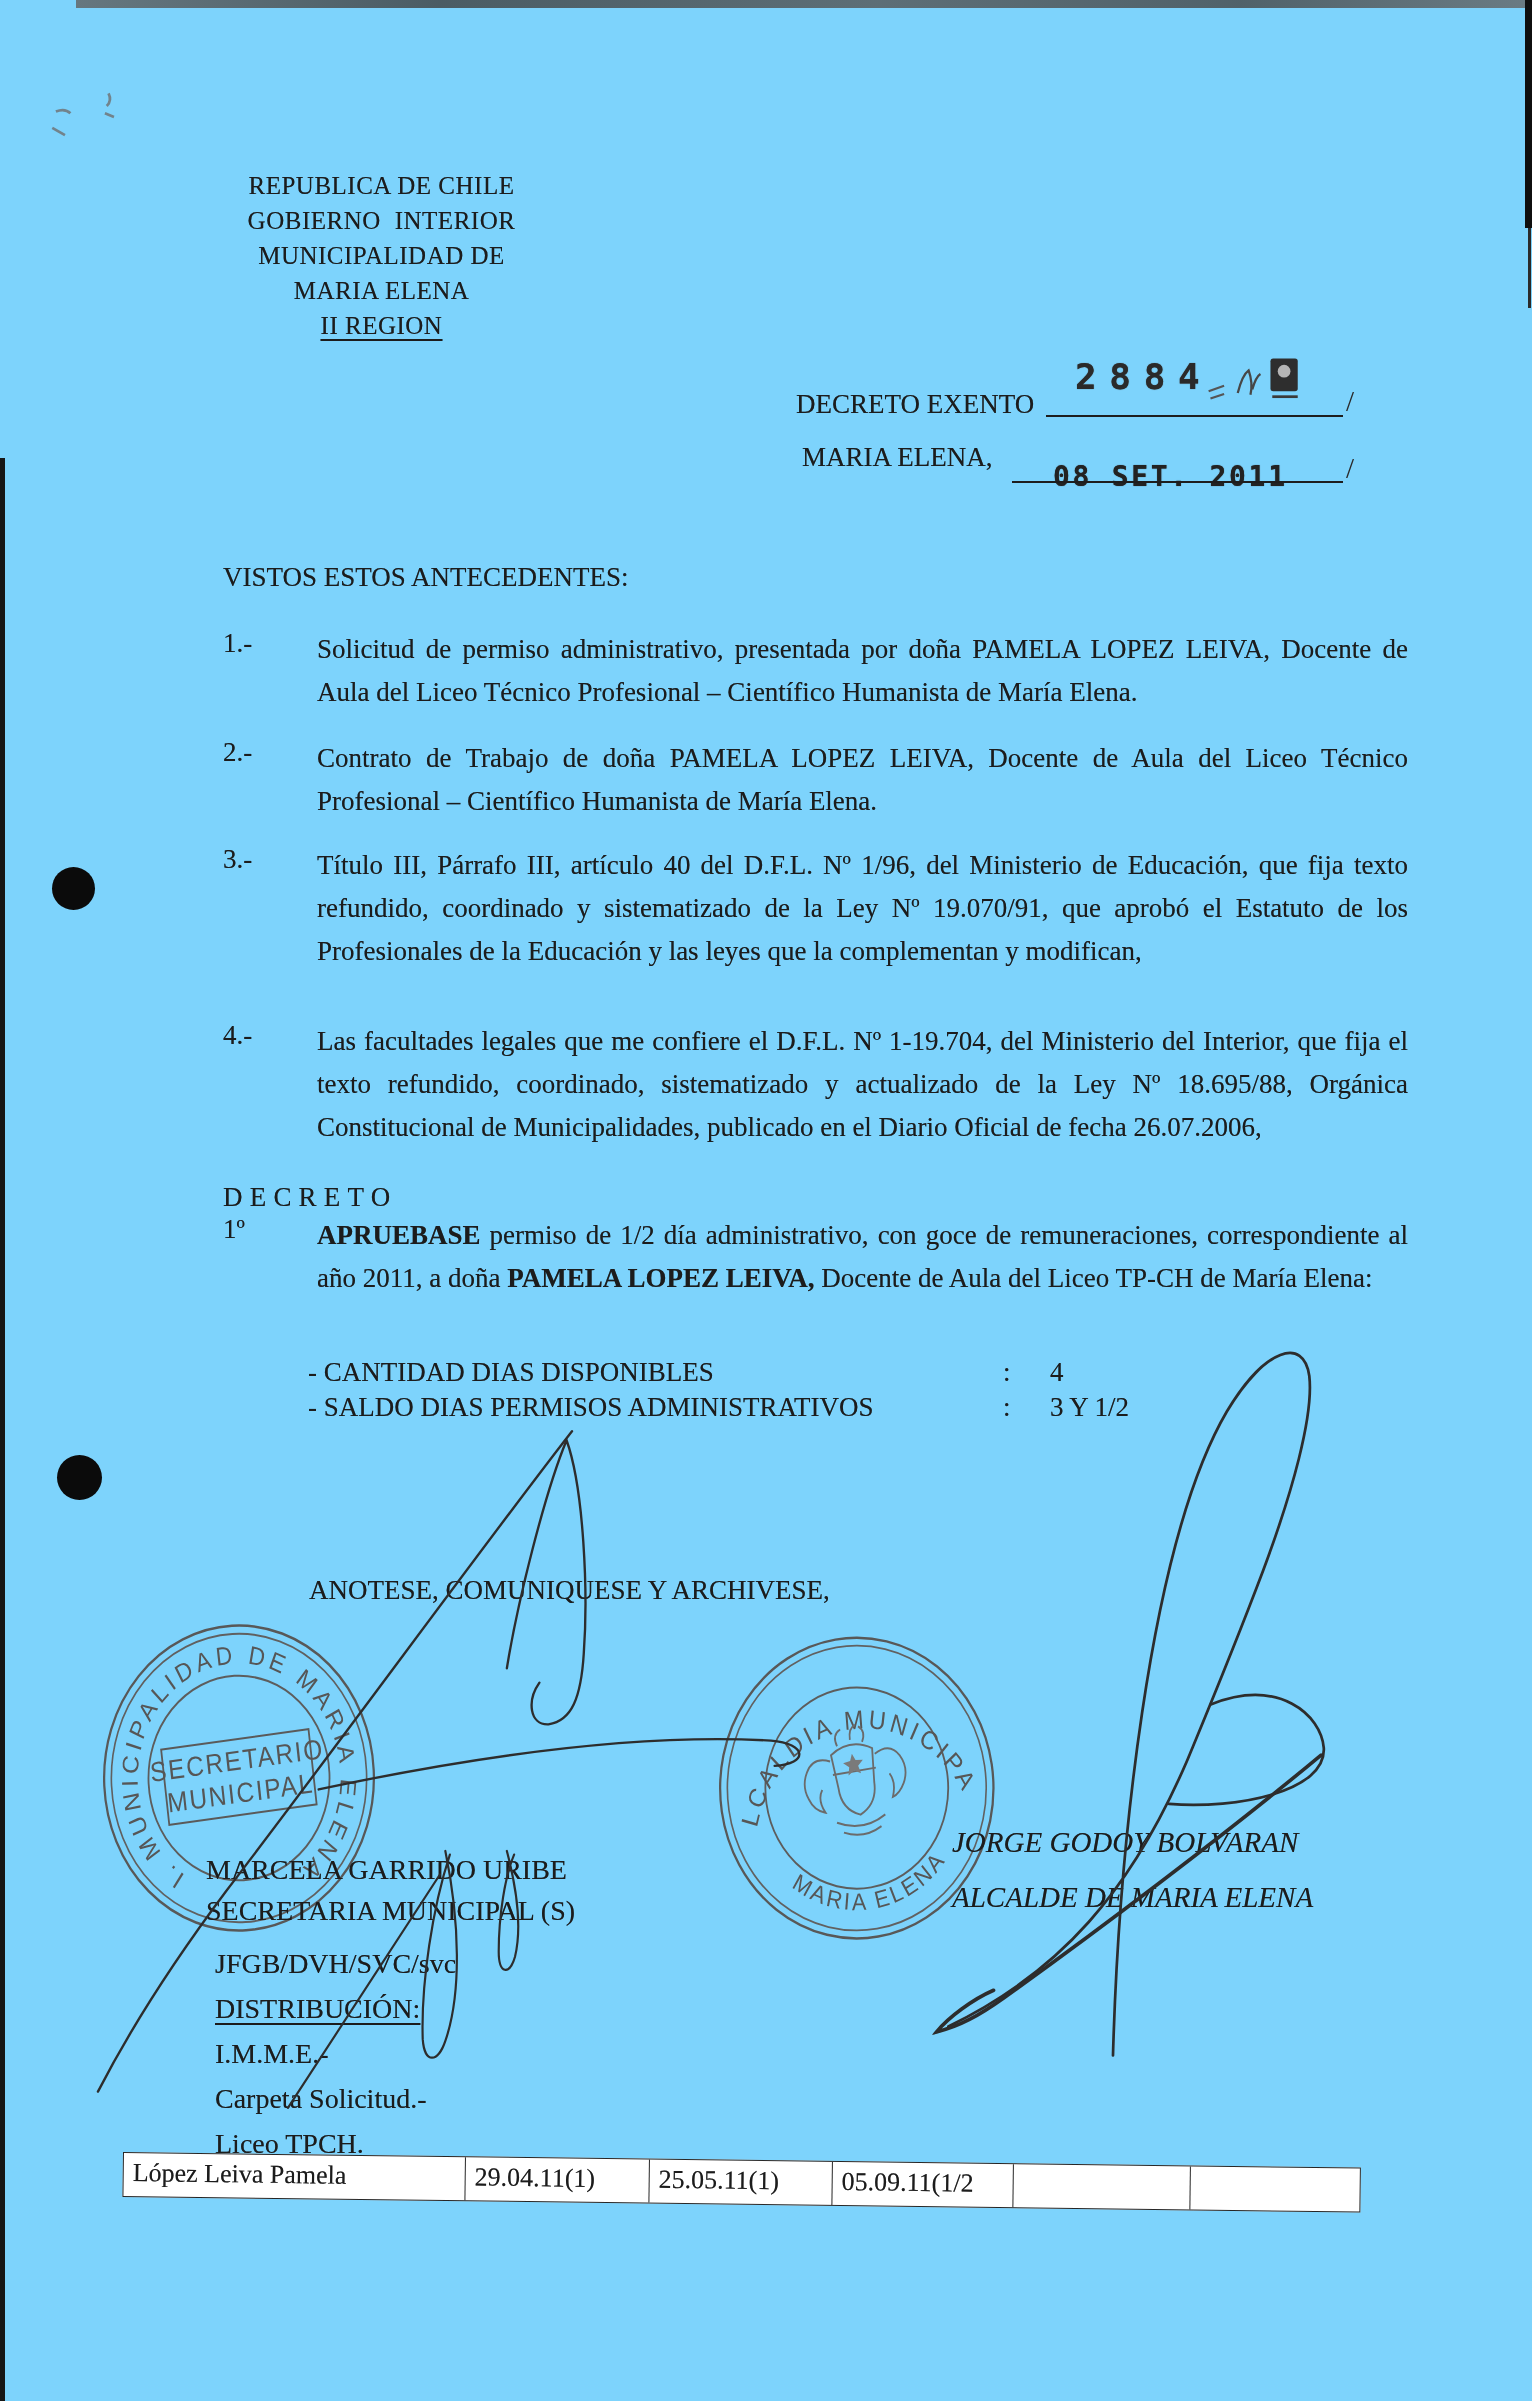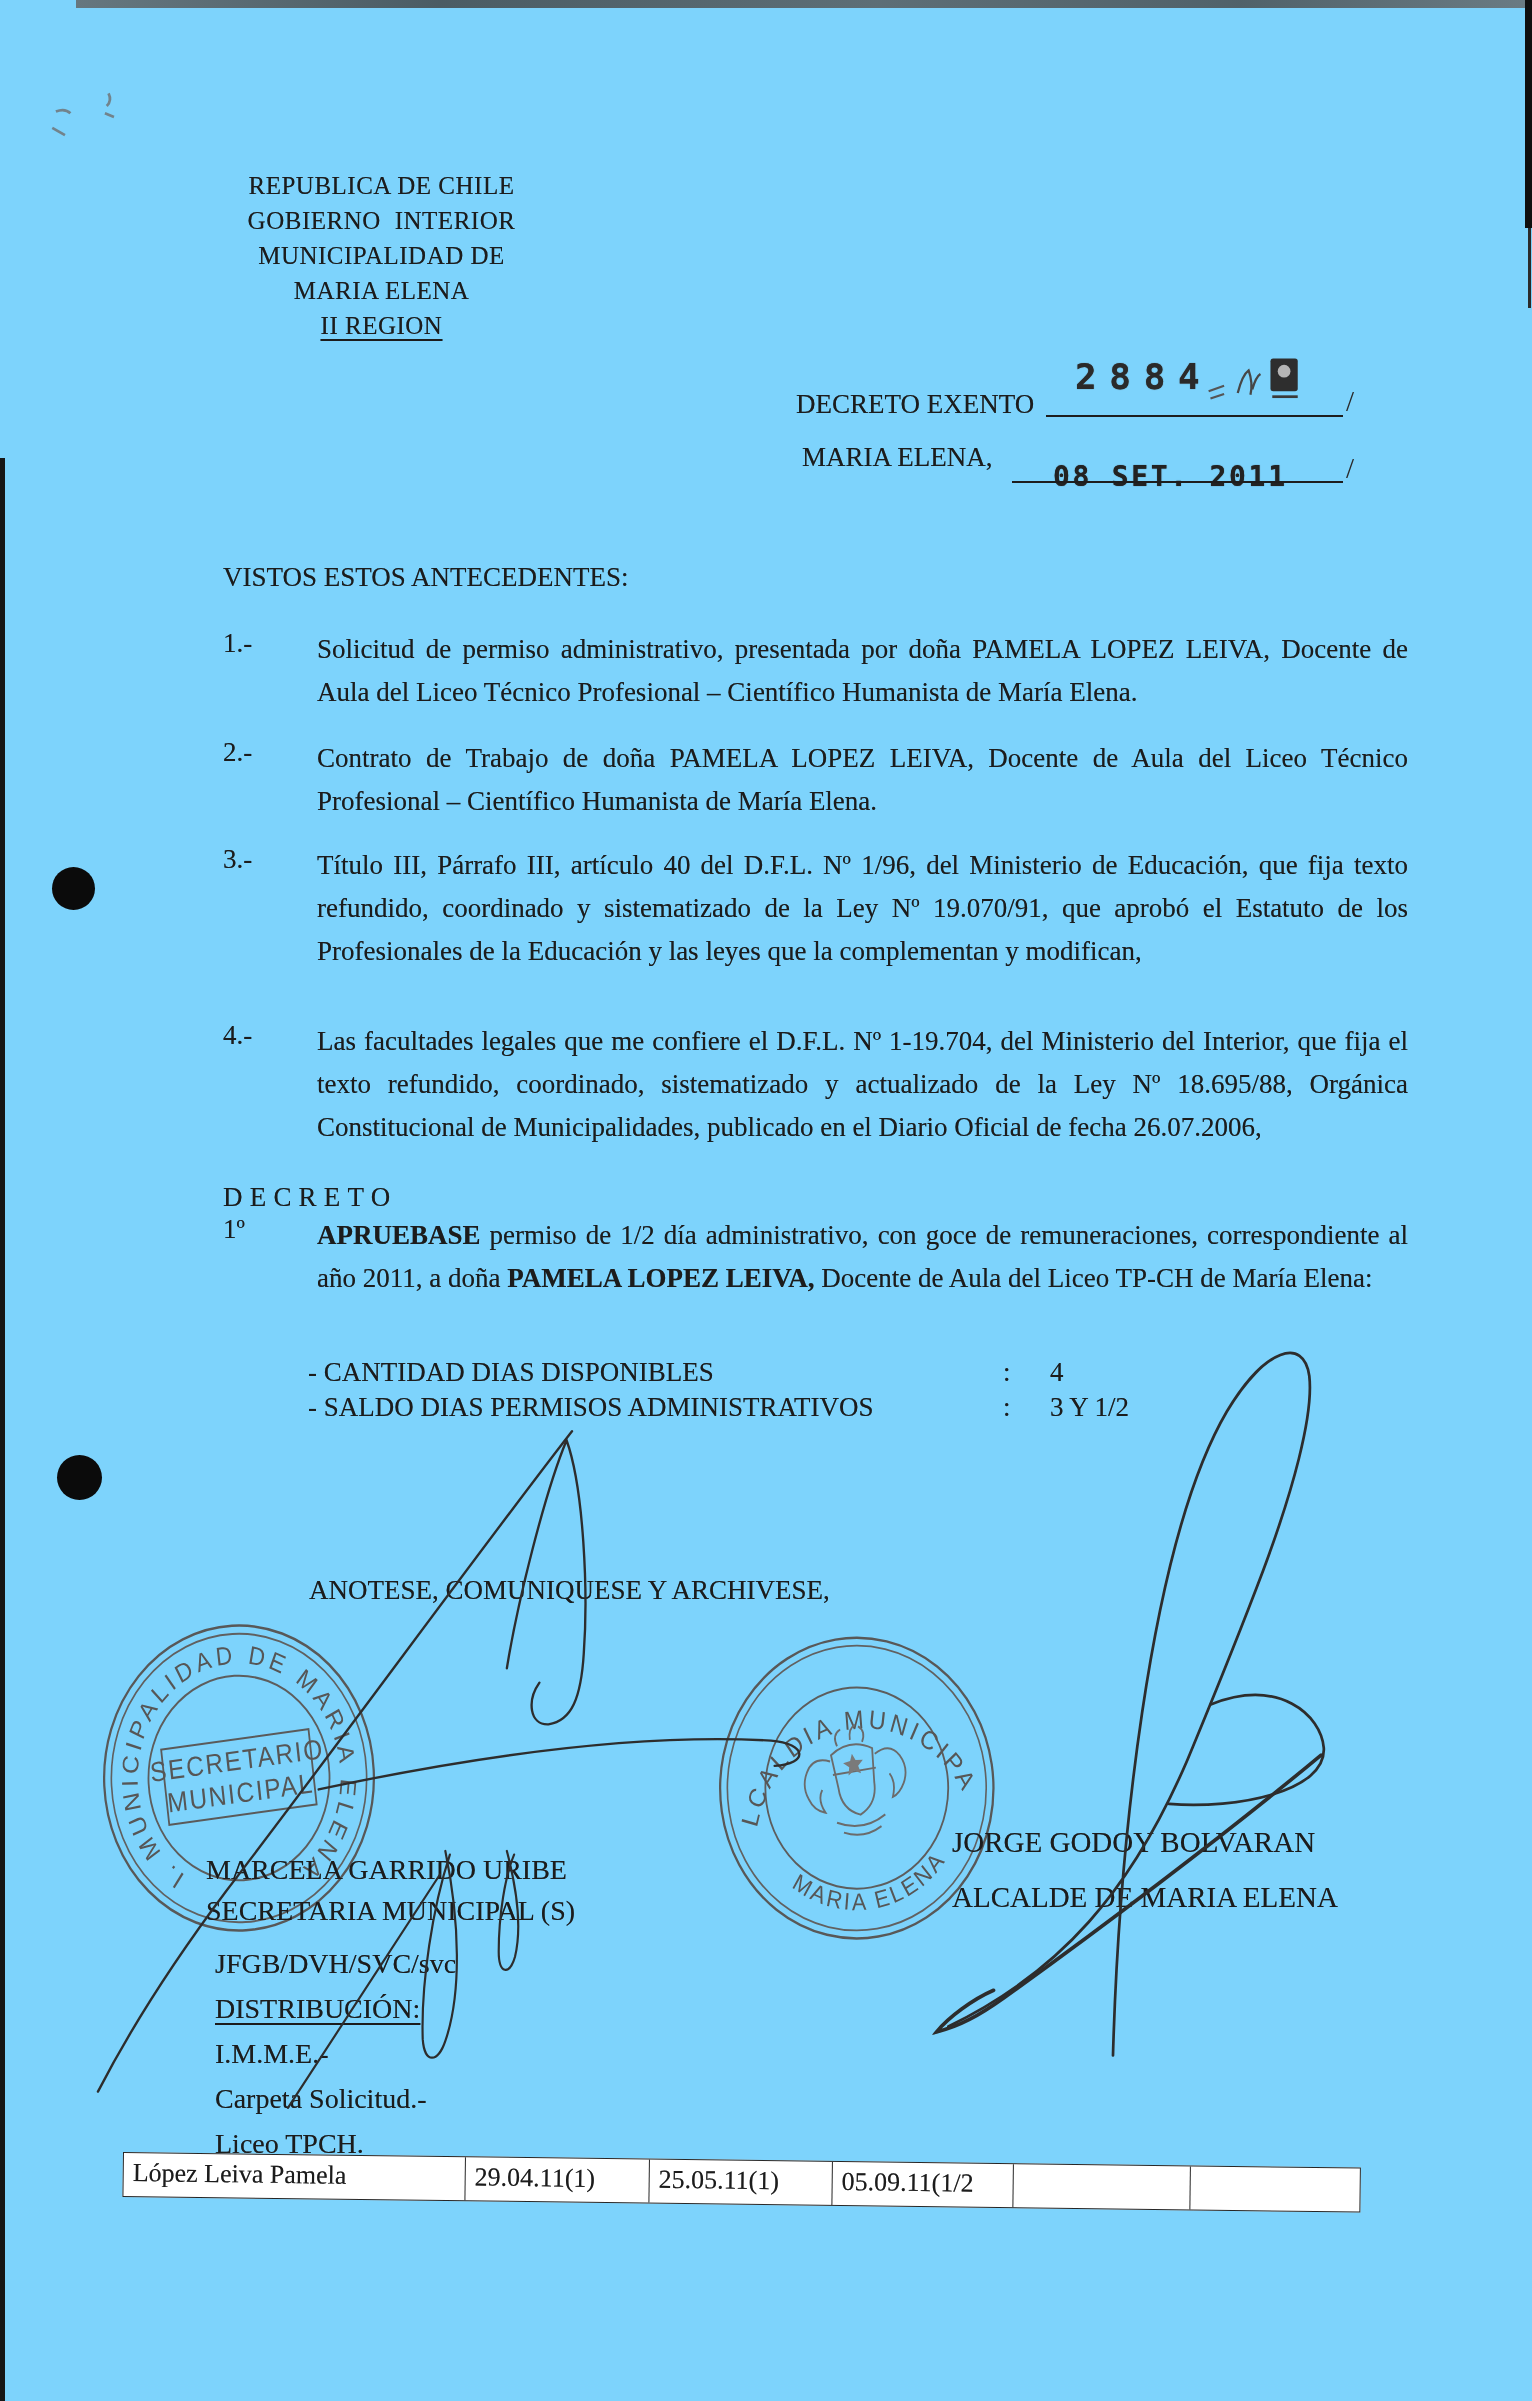--- a/index.html
+++ b/index.html
@@ -57,21 +57,21 @@
   #closing{left:309px;top:1575px;font-size:27px;}
 
   
   .seal{pointer-events:none;}
   #secretary-seal{left:94px;top:1606px;transform:scaleY(1.13) rotate(-3deg);}
   #mayor-seal{left:708px;top:1612px;transform:scaleY(1.10) rotate(-9deg);}
   .seal text{font-family:"Liberation Sans",sans-serif;fill:#565656;}
 
   
   #secretary-block{left:206px;top:1849px;font-size:28px;line-height:41px;}
-  #mayor-block{left:952px;top:1815px;font-size:29px;line-height:55px;}
+  #mayor-block{left:952px;top:1815px;font-size:29px;line-height:55px;font-style:italic;}
 
   
   #footer-block{left:215px;top:1941px;font-size:28px;line-height:45px;}
   #footer-block .u{text-decoration:underline;text-underline-offset:4.5px;text-decoration-thickness:1.8px;}
 
   
   #tracking-table{left:123px;top:2152px;width:1238px;height:45px;display:flex;
     border:1.8px solid #262626;transform:rotate(0.72deg);transform-origin:0 0;
     font-size:26px;background:#fff;}
   #tracking-table .cell{border-left:1.8px solid #262626;padding:5.4px 3.6px 0 9px;overflow:hidden;white-space:nowrap;}

